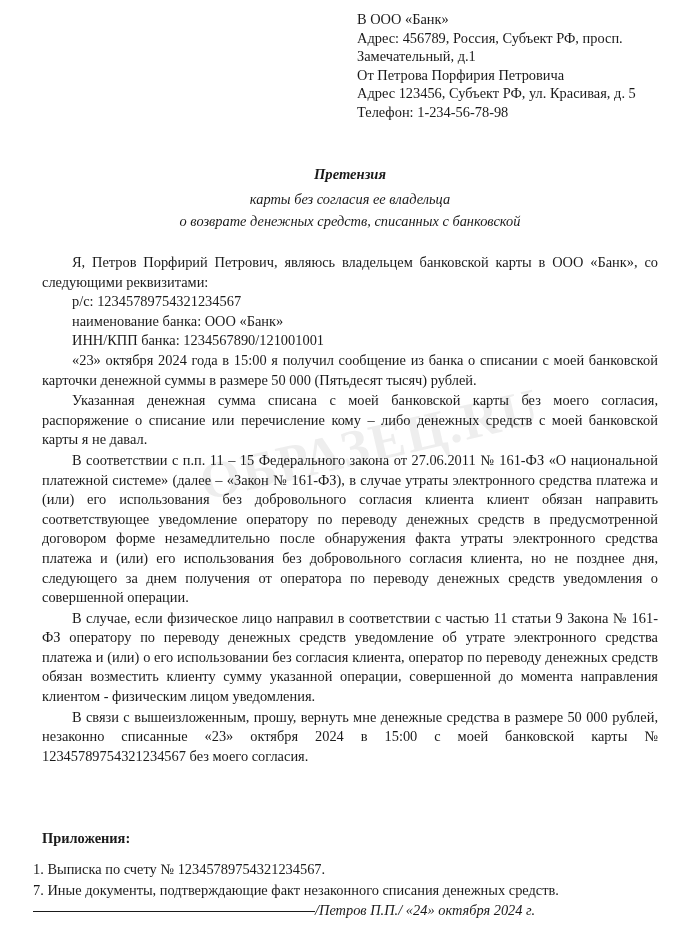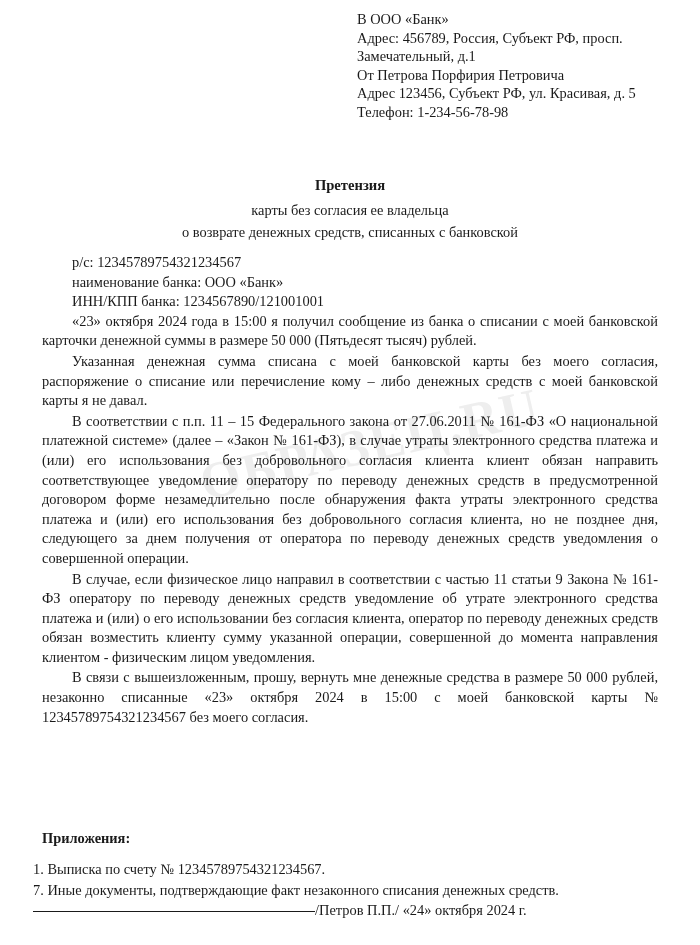--- a/index.html
+++ b/index.html
@@ -61,23 +61,24 @@
     text-align: left;
   }
   .addressee div {
     white-space: normal;
   }
 
   
   .title-block {
     position: absolute;
     left: 42px;
-    top: 175px;
+    top: 164px;
     width: 616px;
     text-align: center;
+    font-style: italic;
   }
   .doc-title {
     font-size: 14.6px;
     font-weight: bold;
     line-height: 20px;
     margin-bottom: 4px;
   }
   .doc-subtitle-line {
     font-size: 14.4px;
     line-height: 22px;
@@ -129,20 +130,21 @@
 
   
   .signature {
     position: absolute;
     left: 33px;
     top: 900px;
     width: 630px;
     font-size: 14.4px;
     line-height: 20px;
     white-space: nowrap;
+    font-style: italic;
   }
   .sig-rule {
     display: inline-block;
     width: 282px;
     border-bottom: 1px solid #1a1a1a;
     vertical-align: 3px;
     margin-right: 0;
   }
 </style>
 </head>
@@ -164,20 +166,21 @@
     </div>
 
     <div class="title-block">
       <div class="doc-title">Претензия</div>
       <div class="doc-subtitle-line">карты без согласия ее владельца</div>
       <div class="doc-subtitle-line">о возврате денежных средств, списанных с банковской</div>
     </div>
 
     <div class="body-block">
 
+      <p class="para tight">Я, Петров Порфирий Петрович, являюсь владельцем банковской карты в ООО «Банк», со следующими реквизитами:</p>
 
       <p class="para req-line">р/с: 12345789754321234567</p>
       <p class="para req-line">наименование банка: ООО «Банк»</p>
       <p class="para req-line">ИНН/КПП банка: 1234567890/121001001</p>
 
       <p class="para gap">«23» октября 2024 года в 15:00 я получил сообщение из банка о списании с моей банковской карточки денежной суммы в размере 50 000 (Пятьдесят тысяч) рублей.</p>
 
       <p class="para gap">Указанная денежная сумма списана с моей банковской карты без моего согласия, распоряжение о списание или перечисление кому – либо денежных средств с моей банковской карты я не давал.</p>
 
       <p class="para gap">В соответствии с п.п. 11 – 15 Федерального закона от 27.06.2011 № 161-ФЗ «О национальной платежной системе» (далее – «Закон № 161-ФЗ), в случае утраты электронного средства платежа и (или) его использования без добровольного согласия клиента клиент обязан направить соответствующее уведомление оператору по переводу денежных средств в предусмотренной договором форме незамедлительно после обнаружения факта утраты электронного средства платежа и (или) его использования без добровольного согласия клиента, но не позднее дня, следующего за днем получения от оператора по переводу денежных средств уведомления о совершенной операции.</p>

